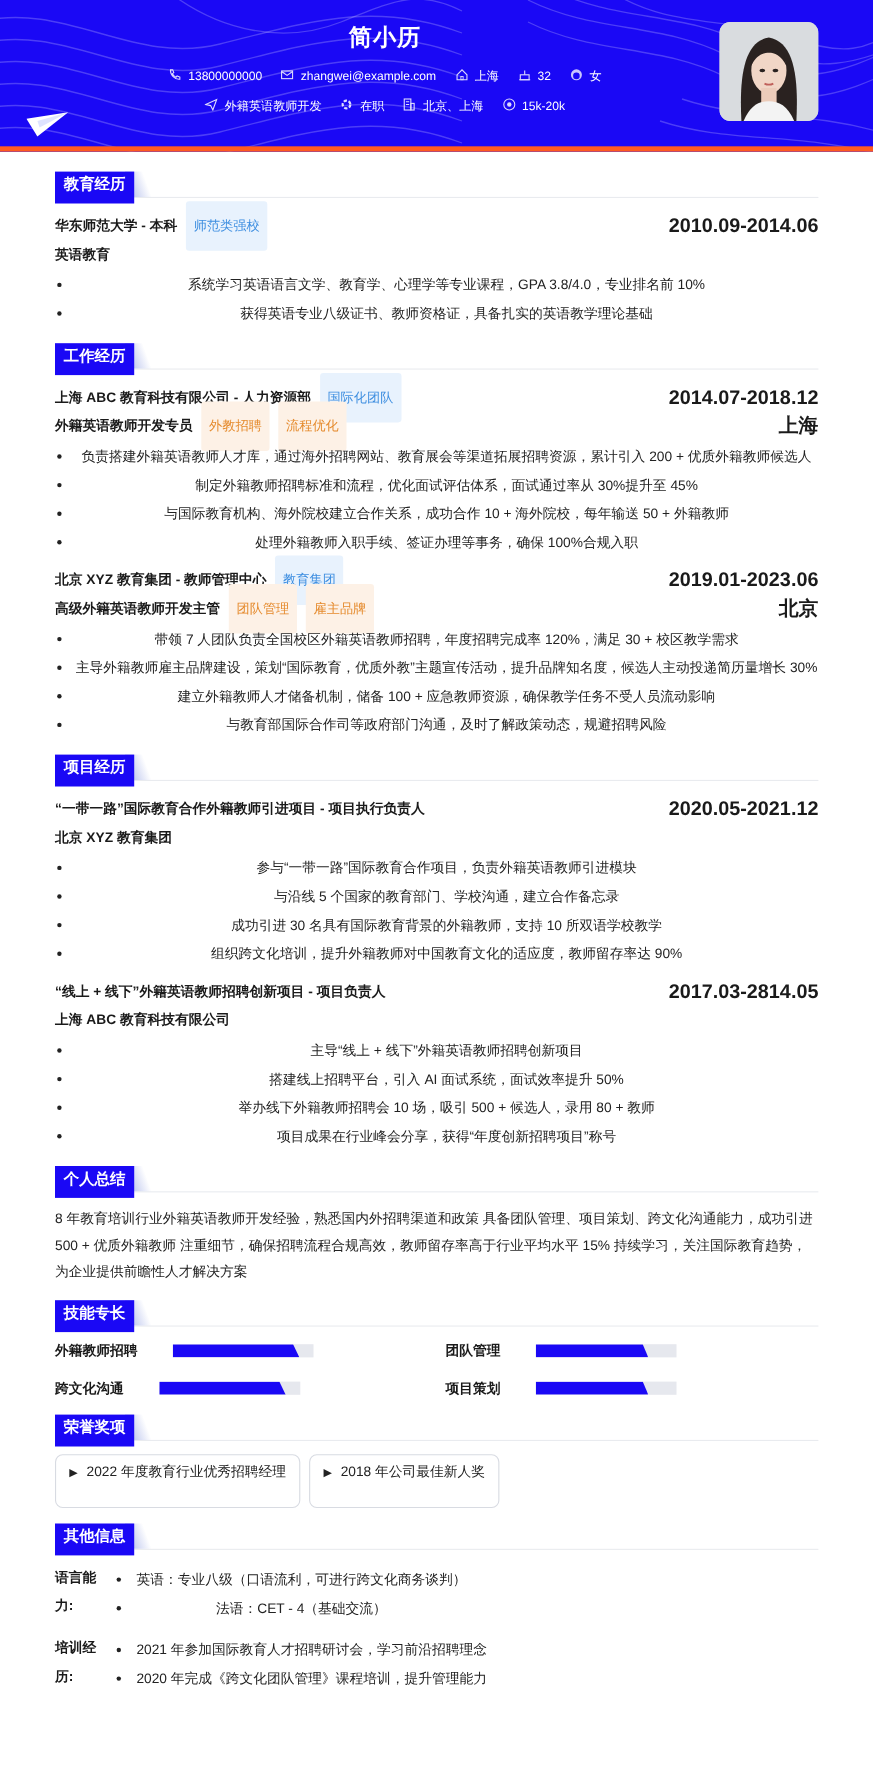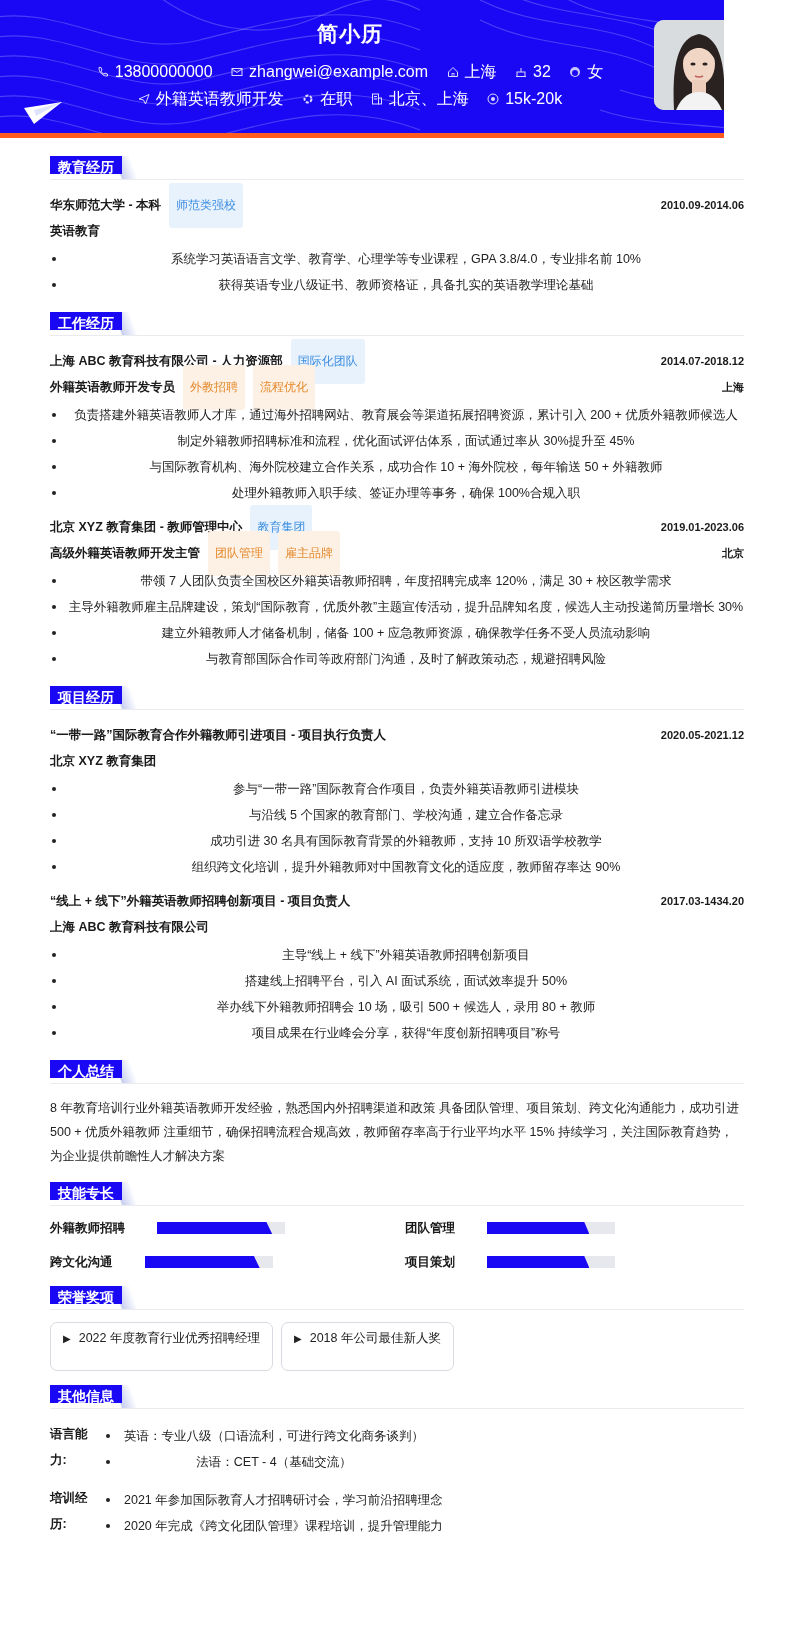--- a/index.html
+++ b/index.html
@@ -1,40 +1,40 @@
 <!DOCTYPE html>
 <html><head>
 <meta charset="utf-8">
 <style>
   * { box-sizing: border-box; margin: 0; padding: 0; }
   html, body { width: 794px; background: #ffffff; }
   body { font-family: "Liberation Sans", "DejaVu Sans", sans-serif; color: #1a1a1a; font-size: 12.5px; }
 
-  .header { position: relative; width: 724px; height: 138px; background: #1a08f5; overflow: hidden; }
+  .header { position: relative; width: 794px; height: 138px; background: #1a08f5; overflow: hidden; }
   .header-waves { position: absolute; inset: 0; }
   .header-bottom { position: absolute; left: 0; right: 0; bottom: 0; height: 5px; background: #ff5a1f; }
   .header-name { position: absolute; top: 20px; left: 0; width: 700px; text-align: center; color: #fff; font-size: 21px; font-weight: bold; letter-spacing: 1px; }
-  .info-row { position: absolute; left: 0; width: 700px; text-align: center; color: #fff; font-size: 16px; white-space: nowrap; }
+  .info-row { position: absolute; left: 0; width: 700px; text-align: center; color: #fff; font-size: 11px; white-space: nowrap; }
   .info-row.r1 { top: 62px; }
   .info-row.r2 { top: 89px; }
   .info-item { display: inline-block; margin: 0 7px; }
   .info-item .ico { display: inline-block; width: 12px; height: 12px; margin-right: 6px; vertical-align: -1px; opacity: 0.85; }
   .plane { position: absolute; left: 24px; top: 102px; }
   .photo { position: absolute; left: 654px; top: 20px; width: 90px; height: 90px; border-radius: 10px; background: #d7dadd; overflow: hidden; }
 
   .content { padding: 18px 50px 20px 50px; }
   .section { margin-bottom: 14px; }
   .sec-head { position: relative; height: 24px; border-bottom: 1px solid #e9ebef; margin-bottom: 12px; }
-  .sec-title { position: absolute; left: 0; top: 0; height: 18px; line-height: 23px; padding: 0 8px; background: #1a08f5; color: #fff; font-size: 14px; font-weight: bold; }
+  .sec-title { position: absolute; left: 0; top: 0; height: 29px; line-height: 23px; padding: 0 8px; background: #1a08f5; color: #fff; font-size: 14px; font-weight: bold; }
   .sec-shadow { position: absolute; left: 72px; top: 0; width: 16px; height: 23px; background: linear-gradient(90deg, #c5cdf0, rgba(255,255,255,0)); transform: skewX(20deg); transform-origin: bottom left; }
 
   .row { display: flex; justify-content: space-between; align-items: center; height: 26px; }
   .row .left { display: flex; align-items: center; }
   .bold { font-weight: bold; font-size: 12.5px; }
-  .date { font-weight: bold; font-size: 11px; }
+  .date { font-weight: bold; font-size: 18px; }
   .tag { display: inline-block; margin-left: 8px; padding: 14px 7px; font-size: 12px; border-radius: 3px; line-height: 17px; }
   .tag.blue { background: #e8f2fd; color: #3d8ee0; }
   .tag.orange { background: #fdf1e6; color: #e58a2c; }
 
   ul.bullets { list-style: none; margin-top: 2px; text-align: center; }
   ul.bullets li { position: relative; padding-left: 18px; height: 26px; line-height: 26px; font-size: 12.5px; color: #222; }
   ul.bullets li::before { content: ""; position: absolute; left: 2px; top: 11px; width: 4px; height: 4px; border-radius: 50%; background: #222; }
   .entry { margin-bottom: 8px; }
 
   .summary { font-size: 12.5px; line-height: 24px; color: #222; }
@@ -239,21 +239,21 @@
         <li>参与“一带一路”国际教育合作项目，负责外籍英语教师引进模块</li>
         <li>与沿线 5 个国家的教育部门、学校沟通，建立合作备忘录</li>
         <li>成功引进 30 名具有国际教育背景的外籍教师，支持 10 所双语学校教学</li>
         <li>组织跨文化培训，提升外籍教师对中国教育文化的适应度，教师留存率达 90%</li>
       </ul>
     </div>
 
     <div class="entry">
       <div class="row">
         <span class="bold">“线上 + 线下”外籍英语教师招聘创新项目 - 项目负责人</span>
-        <span class="date">2017.03-1434.20</span>
+        <span class="date">2017.03-2814.05</span>
       </div>
       <div class="row">
           <span class="bold">上海 ABC 教育科技有限公司</span>
         </div>
       <ul class="bullets">
         <li>主导“线上 + 线下”外籍英语教师招聘创新项目</li>
         <li>搭建线上招聘平台，引入 AI 面试系统，面试效率提升 50%</li>
         <li>举办线下外籍教师招聘会 10 场，吸引 500 + 候选人，录用 80 + 教师</li>
         <li>项目成果在行业峰会分享，获得“年度创新招聘项目”称号</li>
       </ul>

